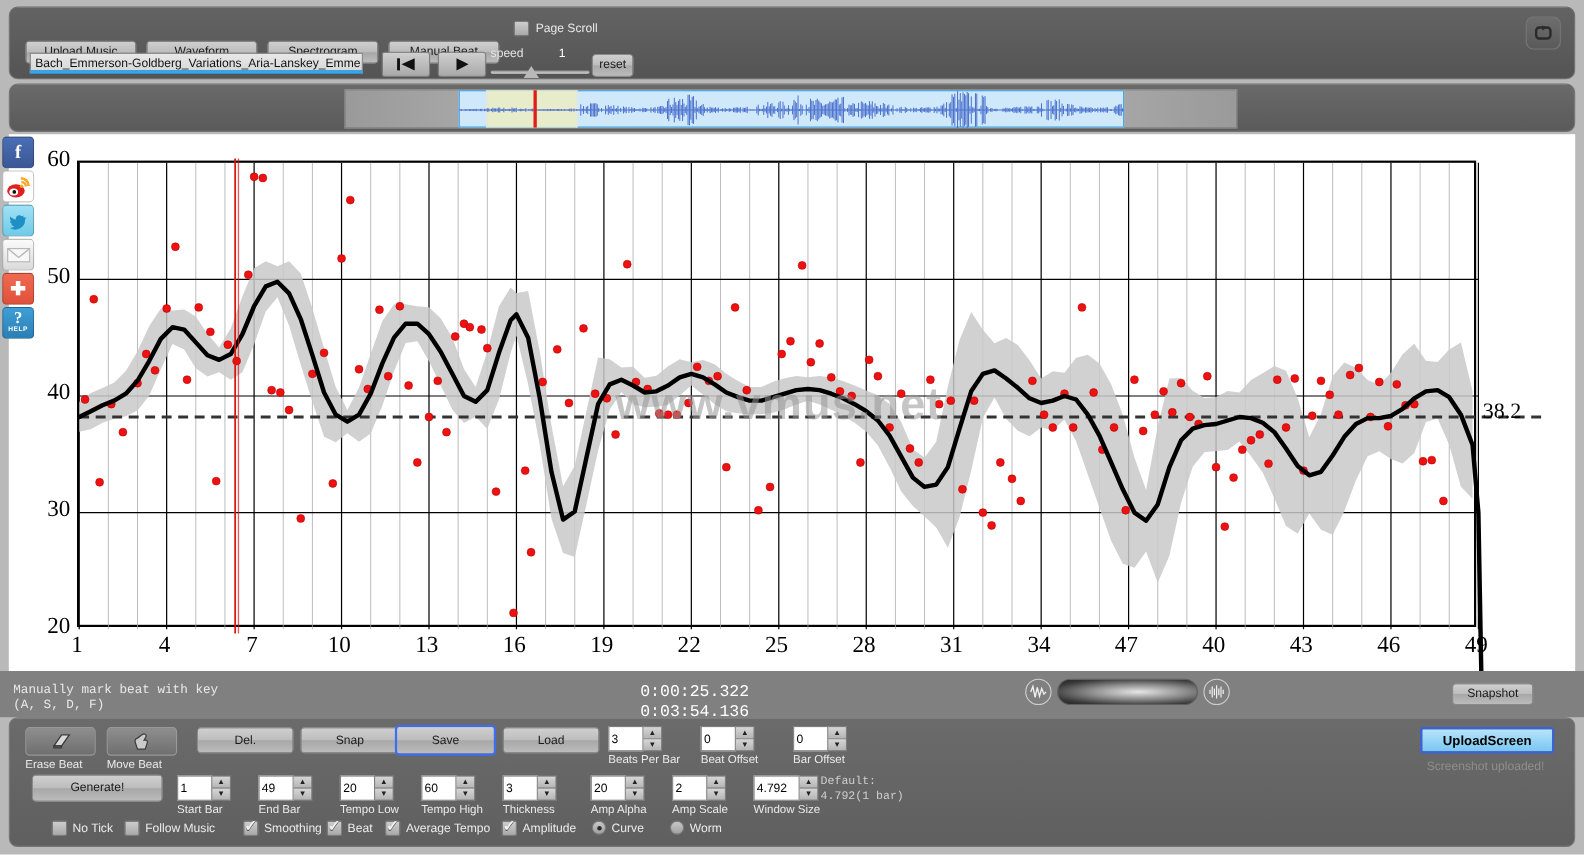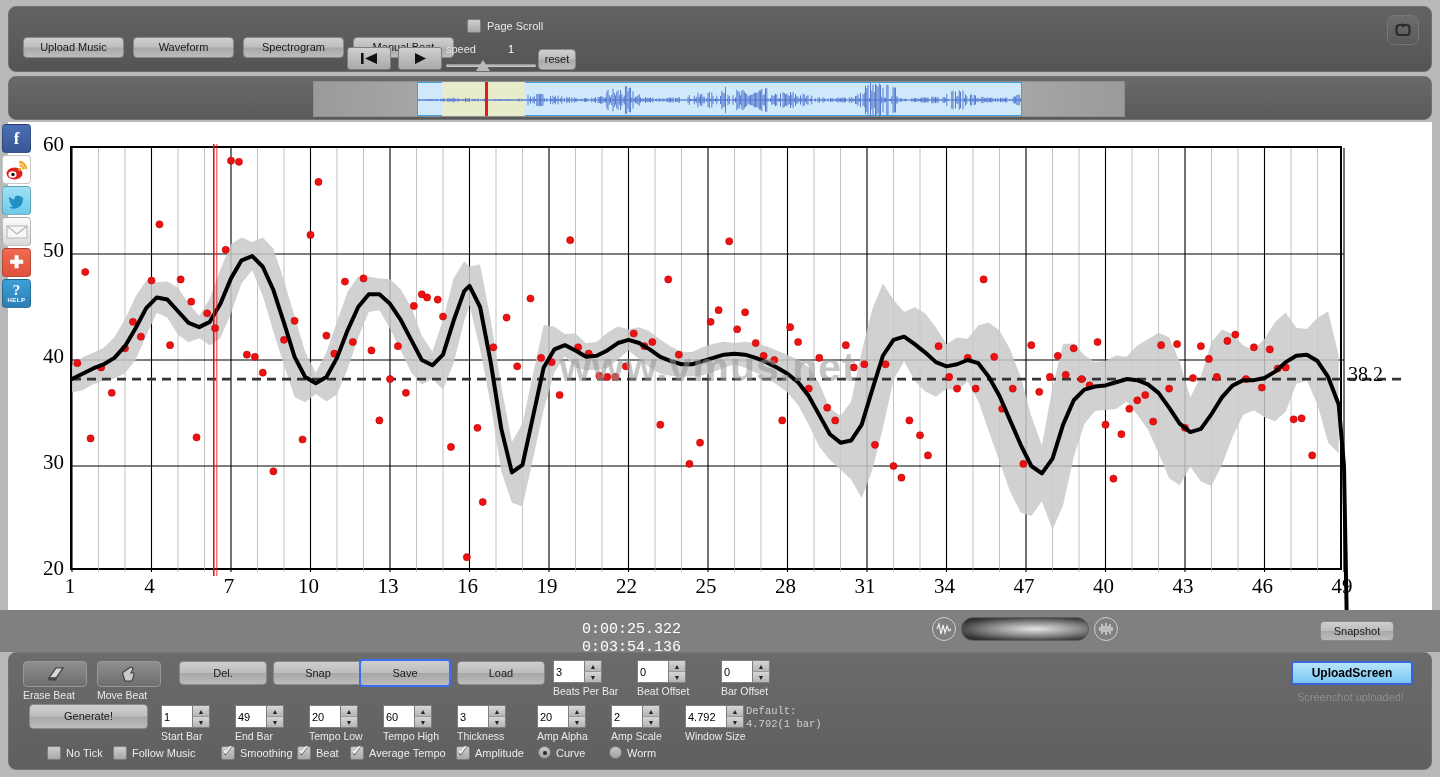--- a/index.html
+++ b/index.html
@@ -362,20 +362,21 @@
     <div class="btn tbtn" id="tbtn-upload">Upload Music</div>
     <div class="btn tbtn" id="tbtn-waveform">Waveform</div>
     <div class="btn tbtn" id="tbtn-spectro">Spectrogram</div>
     <div class="btn tbtn" id="tbtn-manual">Manual Beat</div>
 
     <div id="pagescroll-wrap">
       <span class="chk-box"></span>
       <span id="pagescroll-label">Page Scroll</span>
     </div>
 
+    <div id="songname">Bach_Emmerson-Goldberg_Variations_Aria-Lanskey_Emme</div>
 
     <div class="transport" id="btn-prev">
       <svg width="22" height="13" viewBox="0 0 22 13">
         <rect x="3" y="1" width="2.6" height="11" fill="#111"></rect>
         <polygon points="19,1 19,12 7,6.5" fill="#111"></polygon>
       </svg>
     </div>
     <div class="transport" id="btn-play">
       <svg width="20" height="13" viewBox="0 0 20 13">
         <polygon points="5,1 5,12 16,6.5" fill="#111"></polygon>
@@ -1150,20 +1151,24 @@
         <div class="xlab" style="left: 1016px; top: 452px;">47</div>
         <div class="xlab" style="left: 1095.5px; top: 452px;">40</div>
         <div class="xlab" style="left: 1175px; top: 452px;">43</div>
         <div class="xlab" style="left: 1254.5px; top: 452px;">46</div>
         <div class="xlab" style="left: 1334px; top: 452px;">49</div>
       </div>
     <div id="avg-label" style="top: 241.08px;">38.2</div>
   </div>
 
   <div id="status-strip">
+    <div id="hint">
+      <div>Manually mark beat with key</div>
+      <div>(A, S, D, F)</div>
+    </div>
     <div id="timecodes">
       <div>0:00:25.322</div>
       <div>0:03:54.136</div>
     </div>
   </div>
 
   <div id="volume">
     <div class="vol-end">
       <svg width="16" height="14" viewBox="0 0 16 14">
         <polyline points="1,7 3,2 5,12 7,3 9,11 11,4 13,9 15,7" fill="none" stroke="#f0f0f0" stroke-width="1.2"></polyline>

